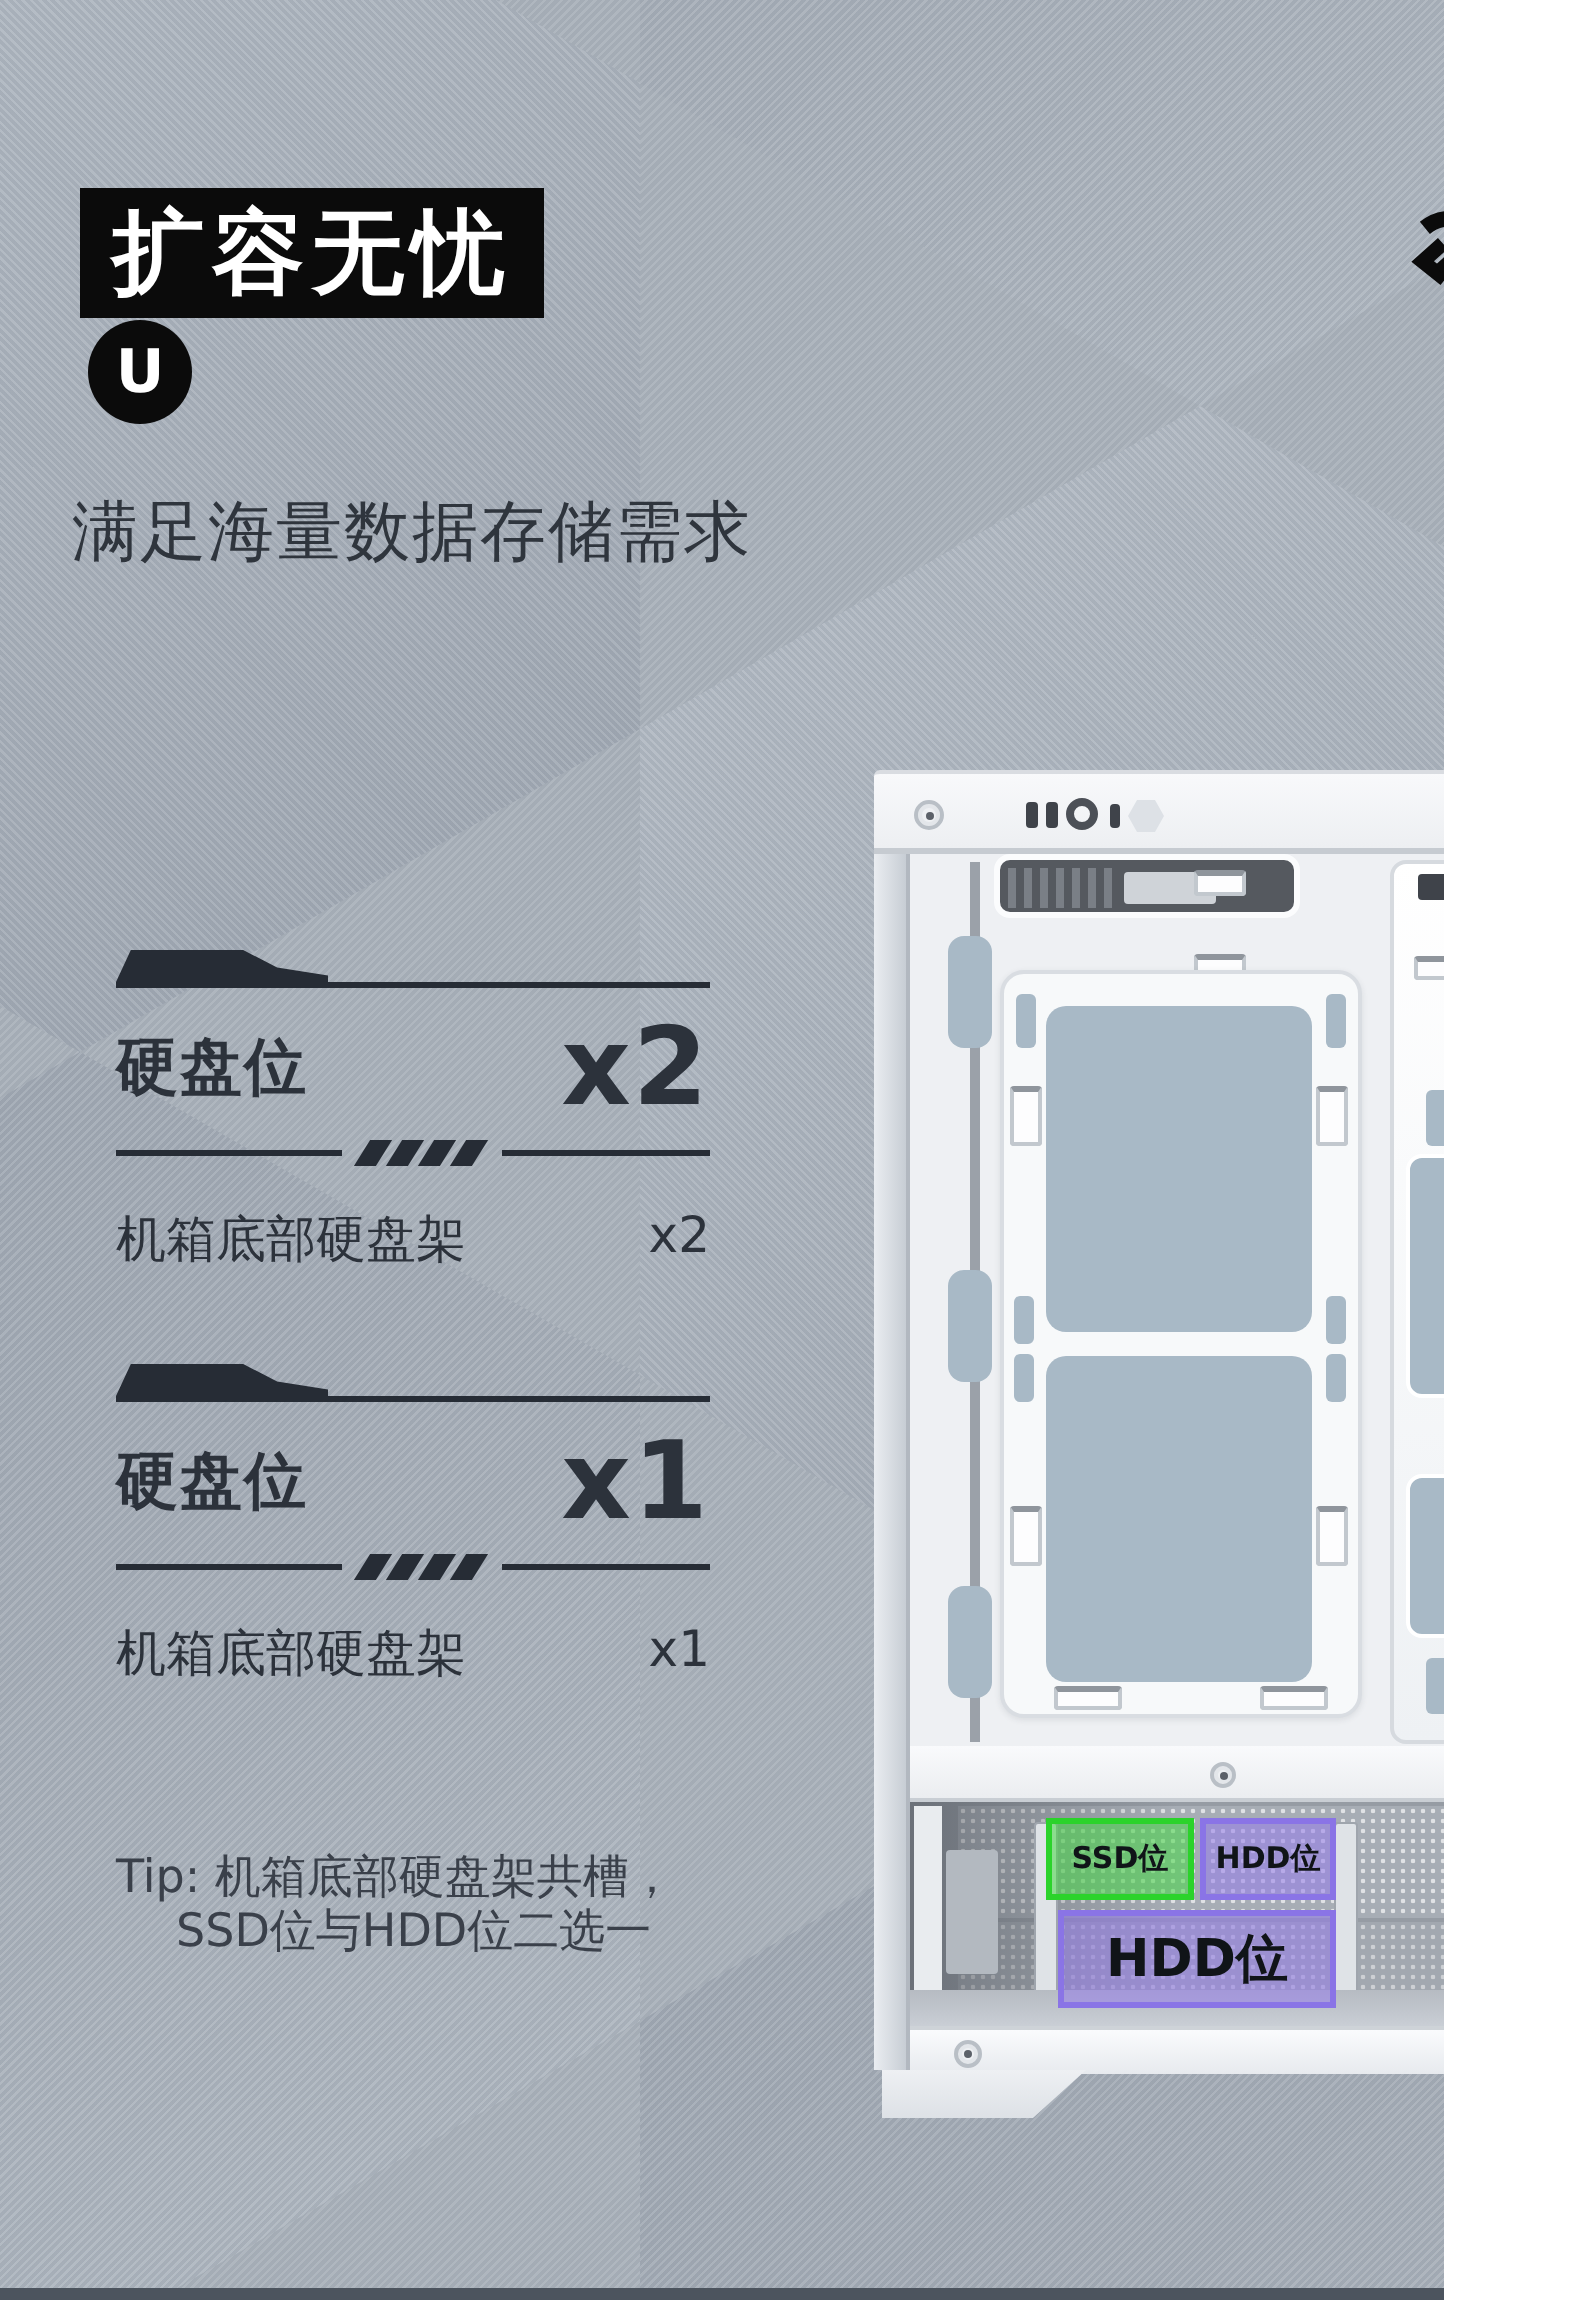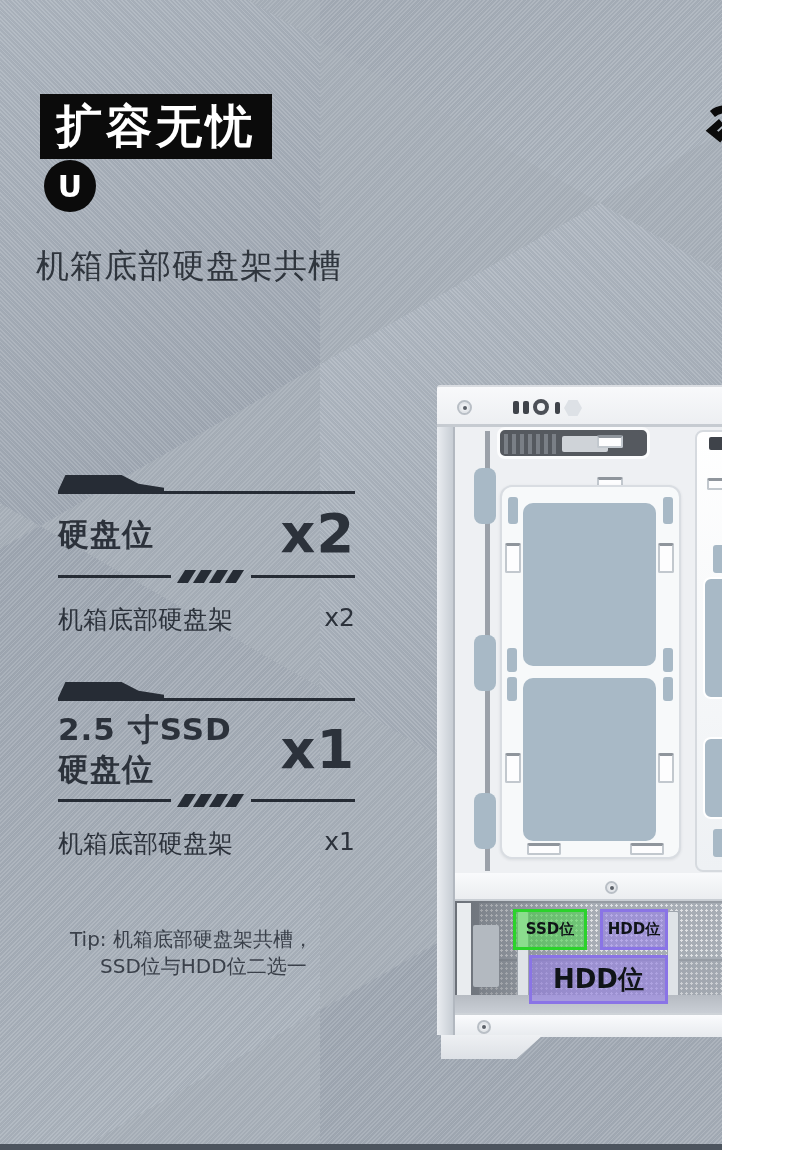--- a/index.html
+++ b/index.html
@@ -46,21 +46,21 @@
   .spec-name { font-size:31px; font-weight:bold; line-height:40px; letter-spacing:1px; }
   .spec-count { font-size:54px; font-weight:bold; letter-spacing:1px; }
   .spec-divider { display:flex; align-items:center; margin-top:5px; height:13px; }
   .spec-divider .line-l { width:38%; height:3px; background:#262c35; }
   .spec-divider .line-r { flex:1; height:3px; background:#262c35; }
   .hash { width:11px; height:13px; background:#262c35; transform:skewX(-32deg); margin:0 2.5px; }
   .hash-group { display:flex; margin:0 8px; }
   .spec-detail { display:flex; justify-content:space-between; margin-top:20px; font-size:25px; }
 
   
-  .tip { position:absolute; left:70px; top:926px; font-size:20px; line-height:27px; color:#3a404a; }
+  .tip { position:absolute; left:58px; top:926px; font-size:23px; line-height:27px; color:#3a404a; }
   .tip .t2 { padding-left:30px; }
 
   
   .case { position:absolute; left:437px; top:385px; width:353px; height:673px; }
   .abs { position:absolute; }
   .top-bar { left:0; top:0; width:353px; height:42px;
              background:linear-gradient(#f8f9fb,#edeff2); border-top:2px solid #d9dce1;
              border-bottom:3px solid #c6cbd1; border-radius:3px 0 0 0; }
   .screw { border-radius:50%; background:#eef0f3; border:2px solid #b9bfc6;
            box-shadow: inset 0 0 0 2px #e3e6ea; }
@@ -103,21 +103,21 @@
            background:linear-gradient(#b6bbc2,#c9ced5); }
   .base-bar { left:18px; top:628px; width:335px; height:24px;
               background:linear-gradient(#fafbfd,#e7eaee); border-top:2px solid #ced3d8; }
   .foot { left:4px; top:650px; width:102px; height:24px;
           background:linear-gradient(#eef0f3,#dde1e6);
           clip-path:polygon(0 0,100% 0,74% 100%,0 100%); }
 
   
   .hl { position:absolute; display:flex; align-items:center; justify-content:center;
         font-weight:bold; color:#101418; }
-  .hl-green { left:76px; top:524px; width:74px; height:41px;
+  .hl-green { left:86px; top:524px; width:74px; height:41px;
               background:rgba(70,216,70,.55); border:3px solid #2bd32b; font-size:15px; }
   .hl-purple-s { left:163px; top:524px; width:68px; height:41px;
               background:rgba(150,124,235,.55); border:3px solid #8a74e6; font-size:15px; }
   .hl-purple-l { left:92px; top:570px; width:139px; height:49px;
               background:rgba(150,124,235,.55); border:3px solid #8a74e6; font-size:26px; }
 </style>
 </head>
 <body>
 
 <div class="page">
@@ -135,21 +135,21 @@
     <path d="M 40 46 L 22 62 L 42 78" fill="none" stroke="#0b0b0b" stroke-width="13"></path>
     <path d="M 36 69 L 49 57 A 13 13 0 1 0 47 38" fill="none" stroke="#0b0b0b" stroke-width="9"></path>
   </svg>
 
   <div class="title-row1">
     <span class="title-box">扩容无忧</span>
   </div>
   <div class="title-row2">
     <span class="badge">U</span>
   </div>
-  <div class="subtitle">机箱底部硬盘架共槽</div>
+  <div class="subtitle">满足海量数据存储需求</div>
 
   <div class="spec spec-1">
     <div class="spec-head">
       <div class="spec-flag"></div>
     </div>
     <div class="spec-main">
       <div class="spec-name">
         <div>硬盘位</div>
       </div>
       <div class="spec-count">x2</div>
@@ -169,21 +169,20 @@
       <span>x2</span>
     </div>
   </div>
 
   <div class="spec spec-2">
     <div class="spec-head">
       <div class="spec-flag"></div>
     </div>
     <div class="spec-main">
       <div class="spec-name">
-        <div>2.5 寸SSD</div>
         <div>硬盘位</div>
       </div>
       <div class="spec-count">x1</div>
     </div>
     <div class="spec-divider">
       <div class="line-l"></div>
       <div class="hash-group">
         <div class="hash"></div>
           <div class="hash"></div>
           <div class="hash"></div>

